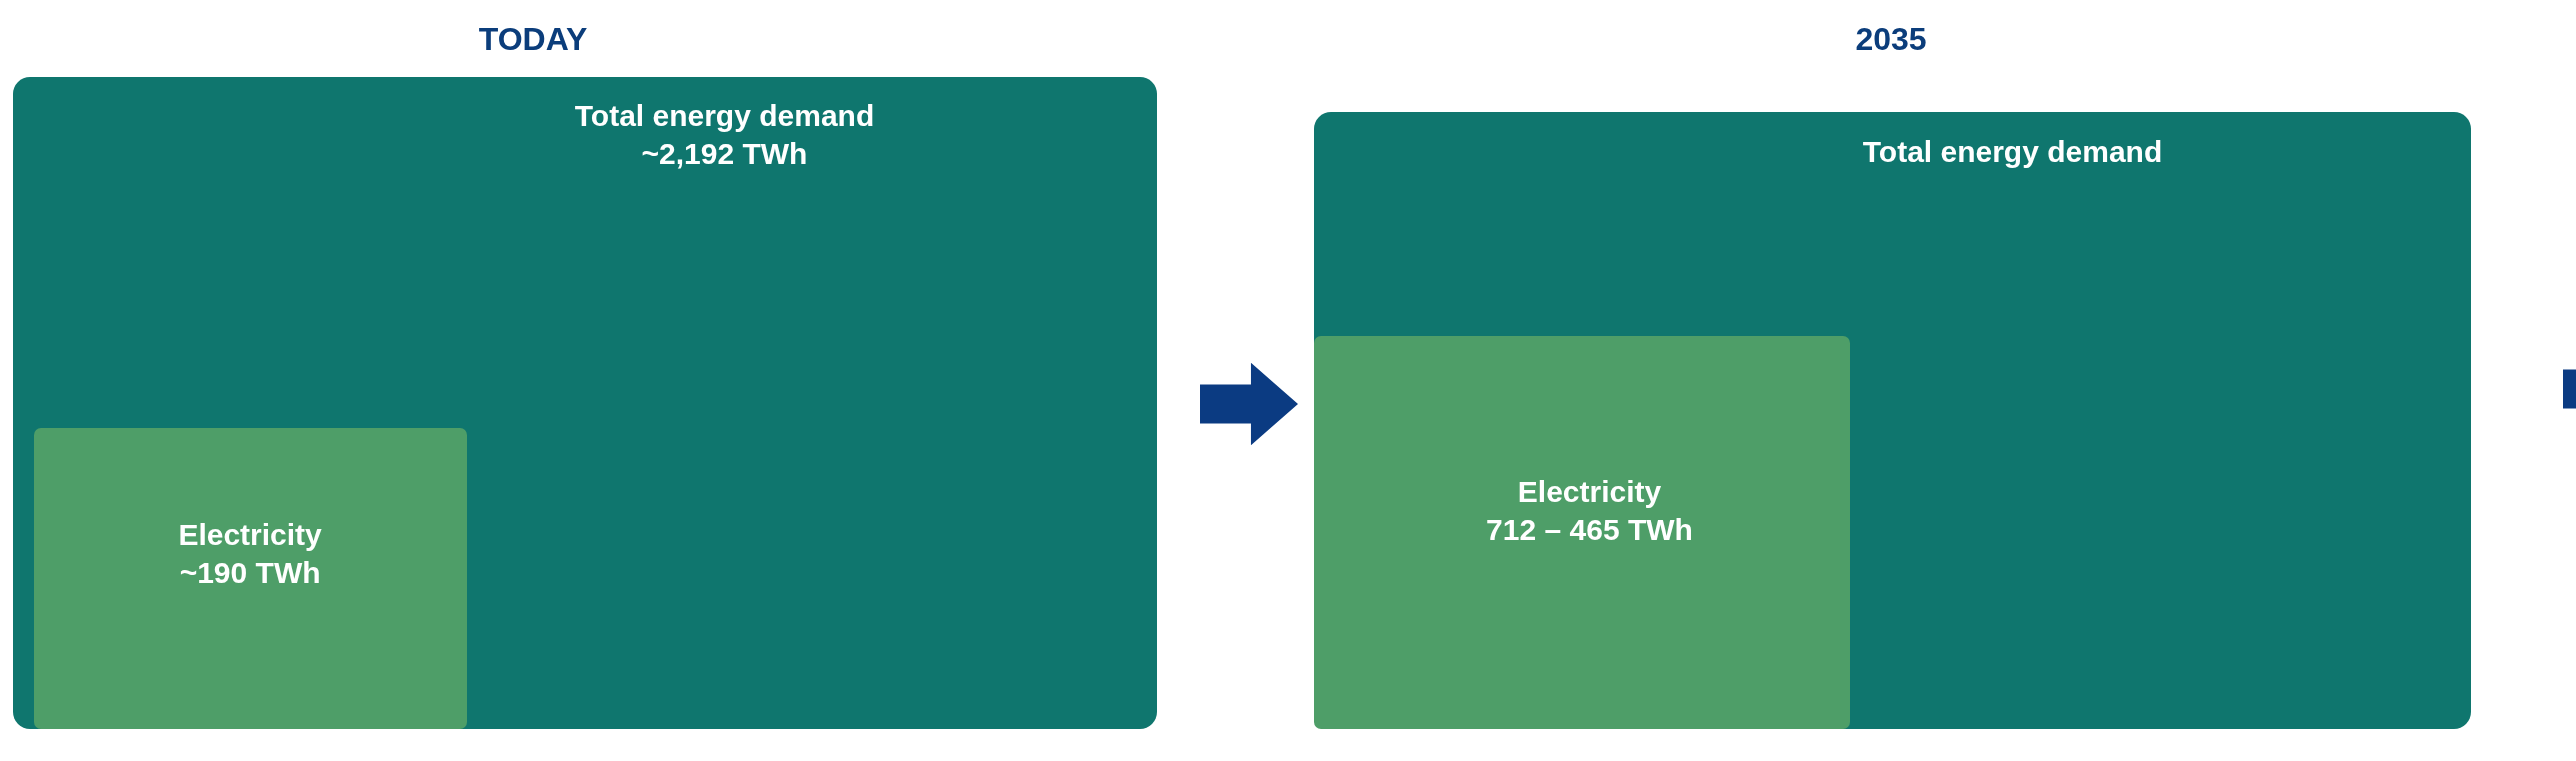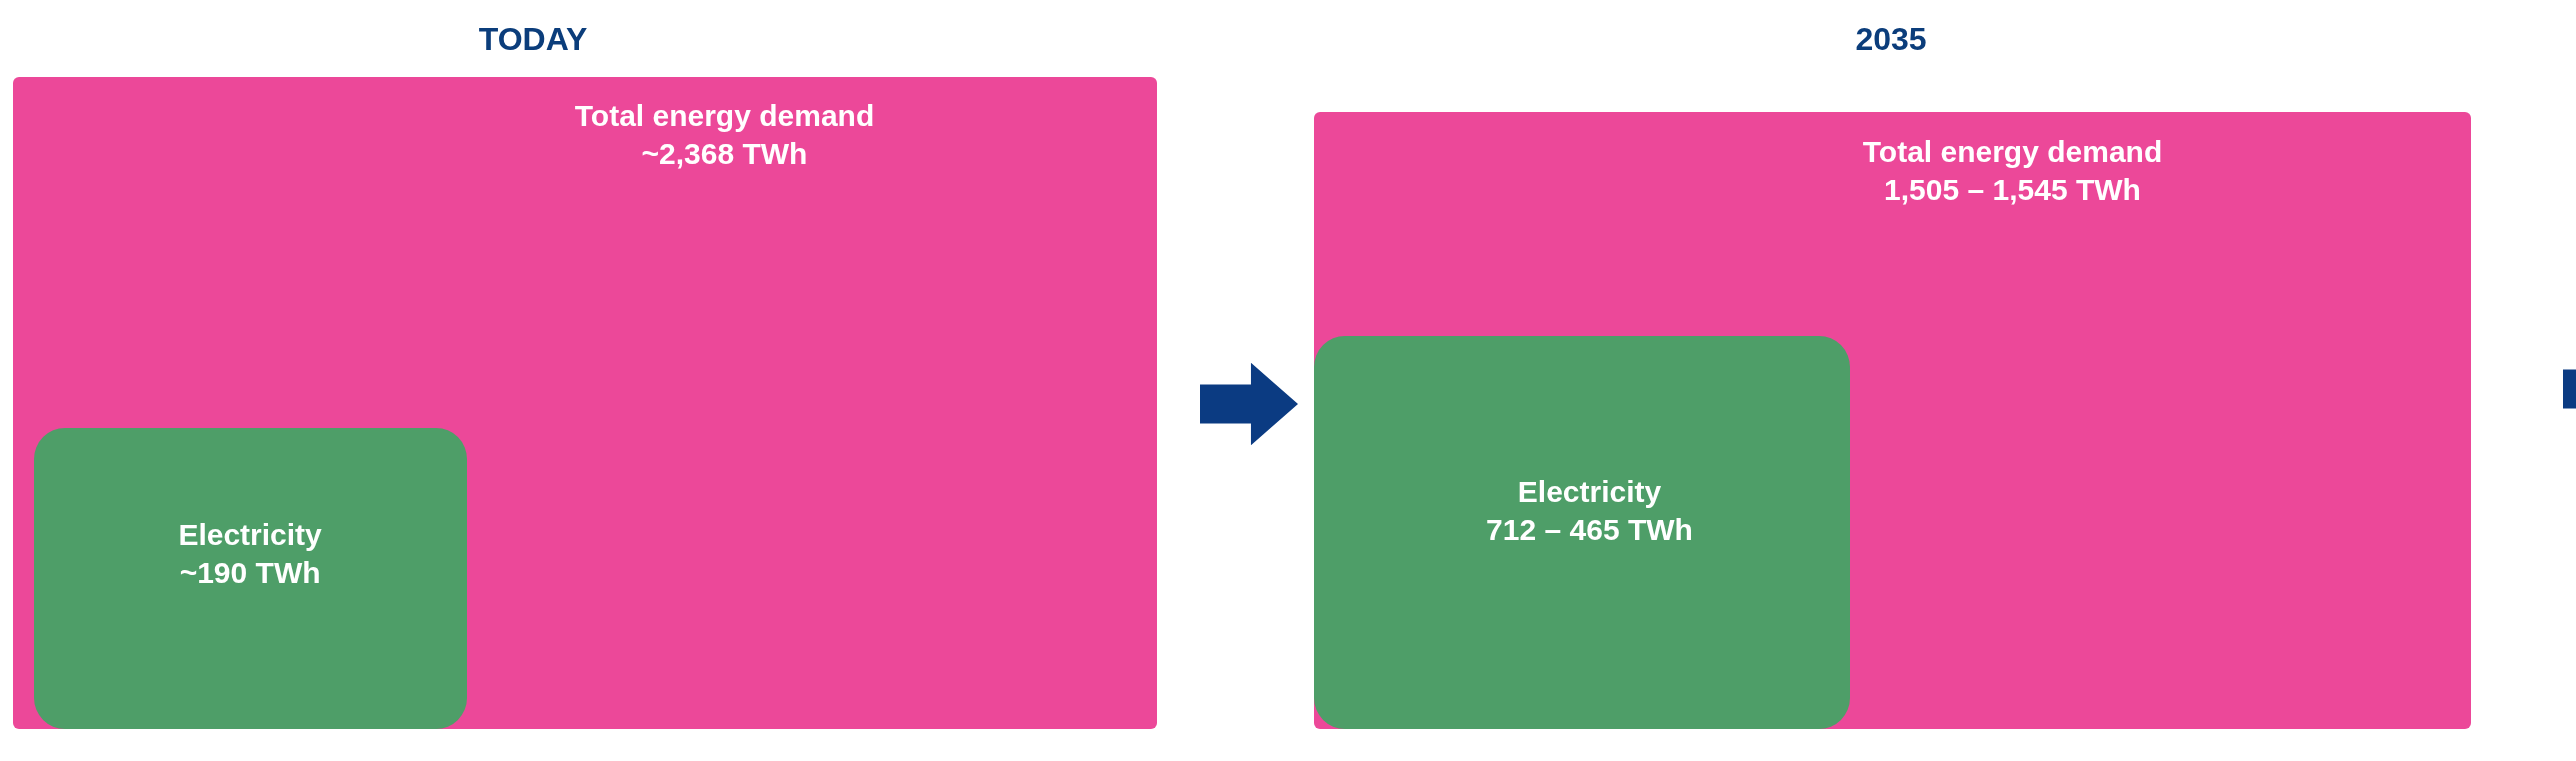--- a/index.html
+++ b/index.html
@@ -29,37 +29,37 @@
     top: 20.6px;
     font-size: 32px;
     font-weight: bold;
     color: #0b3d7b;
     white-space: nowrap;
     text-align: center;
   }
 
   .total-box {
     position: absolute;
-    background: #ec4899;
-    border-radius: 6px;
+    background: #0f766e;
+    border-radius: 17px;
   }
   .total-label {
     position: absolute;
     color: #ffffff;
     font-size: 30px;
     font-weight: bold;
     line-height: 1.28;
     text-align: center;
     white-space: nowrap;
   }
 
   .elec-box {
     position: absolute;
     background: #4e9e68;
-    border-radius: 31px;
+    border-radius: 7px;
   }
   .elec-label {
     position: absolute;
     color: #ffffff;
     font-size: 30px;
     font-weight: bold;
     line-height: 1.28;
     text-align: center;
     white-space: nowrap;
   }
@@ -76,21 +76,21 @@
 
 <div class="canvas">
 
   <div class="panel-group" style="left:13px; width:1144px; height:732px;">
 
     <div class="panel-title" style="left:381px; width:278px;">TODAY</div>
 
     <div class="total-box" style="left:0px; top:77px; width:1144px; height:652px;">
       <div class="total-label" style="left:289px; top:19.6px; width:845px;">
         <span>Total energy demand</span><br>
-        <span>~2,368 TWh</span>
+        <span>~2,192 TWh</span>
       </div>
     </div>
 
     <div class="elec-box" style="left:20.6px; top:428px; width:433px; height:301px;">
       <div class="elec-label" style="left:0px; top:88px; width:433px;">
         <span>Electricity</span><br>
         <span>~190 TWh</span>
       </div>
     </div>
   </div>
@@ -101,21 +101,20 @@
     </svg>
   </div>
 
   <div class="panel-group" style="left:1314px; width:1282px; height:732px;">
 
     <div class="panel-title" style="left:438px; width:278px;">2035</div>
 
     <div class="total-box" style="left:0px; top:112px; width:1157px; height:617px;">
       <div class="total-label" style="left:258px; top:20.6px; width:881px;">
         <span>Total energy demand</span><br>
-        <span>1,505 – 1,545 TWh</span>
       </div>
     </div>
 
     <div class="elec-box" style="left:0px; top:336px; width:536px; height:393px;">
       <div class="elec-label" style="left:15.5px; top:137px; width:520px;">
         <span>Electricity</span><br>
         <span>712 – 465 TWh</span>
       </div>
     </div>
   </div>

